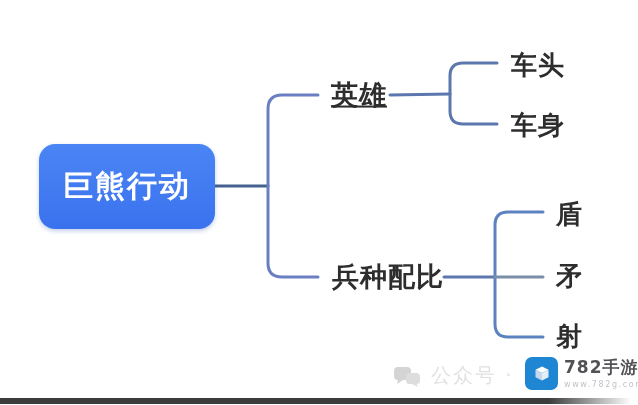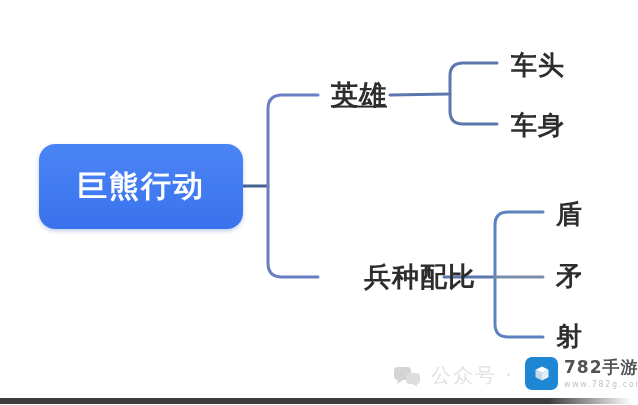--- a/index.html
+++ b/index.html
@@ -2,36 +2,36 @@
 <html><head>
 <meta charset="utf-8">
 <style>
   html,body{margin:0;padding:0;background:#ffffff;}
   .stage{
     position:relative;width:638px;height:405px;background:#ffffff;overflow:hidden;
     font-family:"DejaVu Sans","Liberation Sans",sans-serif;
   }
   .connector-layer{position:absolute;left:0;top:0;width:638px;height:405px;pointer-events:none;}
   .root-node{
-    position:absolute;left:39px;top:144px;width:204px;height:85px;
+    position:absolute;left:39px;top:144px;width:176px;height:85px;
     background:linear-gradient(180deg,#4a85f4 0%,#3a72ee 100%);
     border-radius:16px;display:flex;align-items:center;justify-content:center;
     color:#ffffff;font-size:30px;font-weight:bold;letter-spacing:2px;
     box-shadow:0 2px 4px rgba(40,80,180,0.28);
   }
   .node-label{
     position:absolute;transform:translateY(-54%);
     color:#2d2d2d;font-weight:600;white-space:nowrap;
   }
   .branch-label{font-size:27px;letter-spacing:1px;}
   .leaf-label{font-size:26px;letter-spacing:1px;}
   .lbl-hero{left:331px;top:96px;text-decoration:underline;}
   .lbl-cart-head{left:511px;top:67px;}
   .lbl-cart-body{left:511px;top:127px;text-align:right;}
-  .lbl-troops{left:332px;top:278px;margin-left:32px;}
+  .lbl-troops{left:332px;top:278px;}
   .lbl-shield{left:556px;top:216px;}
   .lbl-spear{left:556px;top:278px;}
   .lbl-archer{left:556px;top:338px;}
   .watermark{
     position:absolute;left:393px;top:362px;display:flex;align-items:center;gap:8px;
     opacity:0.5;
   }
   .wm-text{color:#c3c3c3;font-size:20px;letter-spacing:2px;white-space:nowrap;}
   .site-logo{position:absolute;left:523px;top:356px;display:flex;align-items:flex-start;gap:6px;background:#ffffff;padding:1px 2px;}
   .logo-icon{

